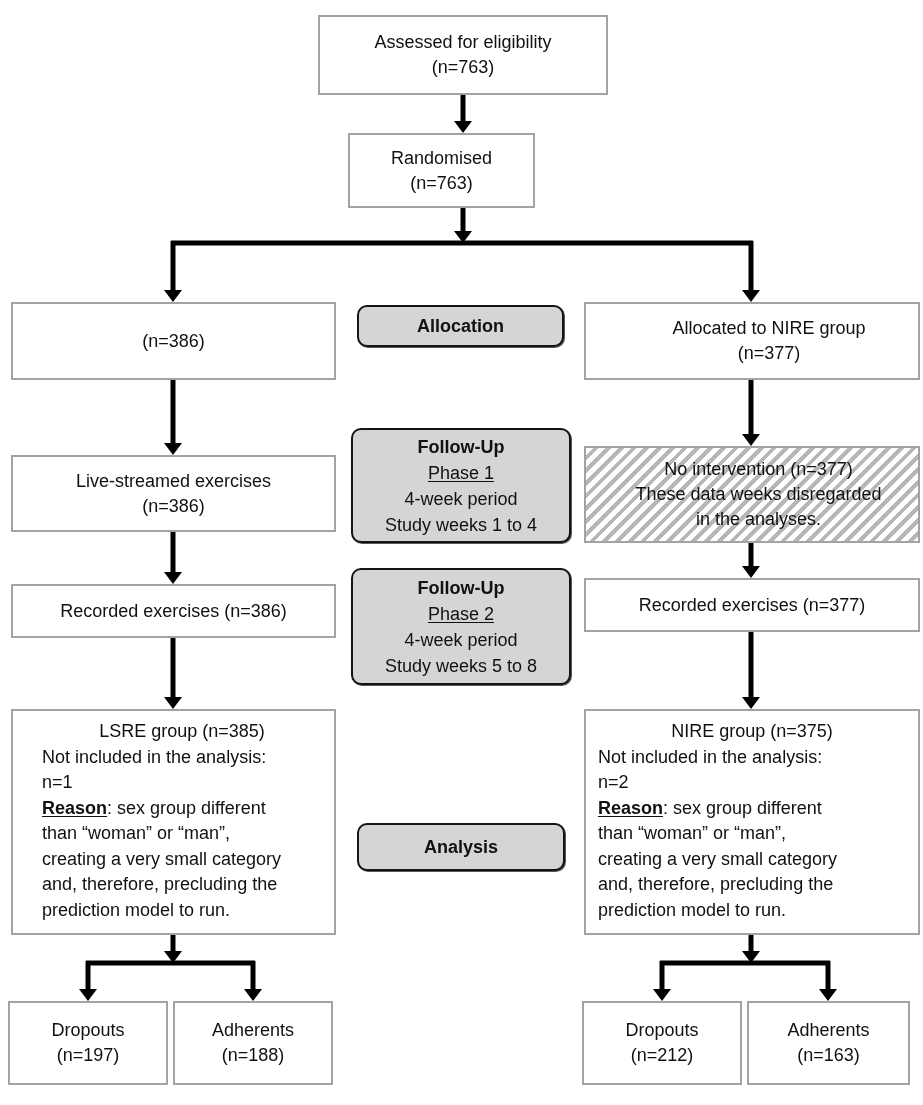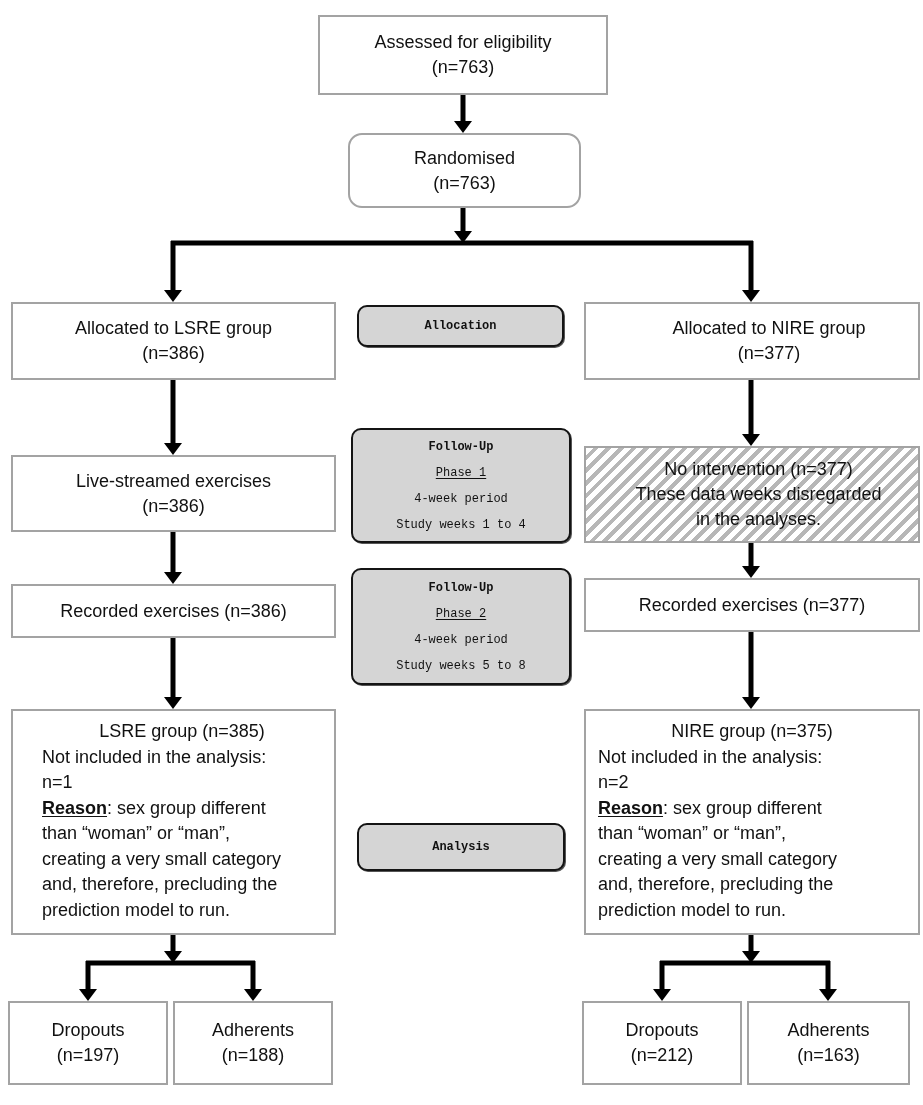--- a/index.html
+++ b/index.html
@@ -12,23 +12,22 @@
   .hline{stroke:#000;stroke-width:5;}
   .head{fill:#000;stroke:none;}
   .box{
     position:absolute;z-index:1;background:#fff;border:2px solid #a3a3a3;
     display:flex;flex-direction:column;align-items:center;justify-content:center;
     text-align:center;font-size:18px;line-height:25px;box-sizing:border-box;
   }
   .stage{
     position:absolute;z-index:1;background:#d5d5d5;border:2px solid #141414;border-radius:10px;
     display:flex;flex-direction:column;align-items:center;justify-content:center;
-    text-align:center;font-size:12px;line-height:26px;box-sizing:border-box;
+    text-align:center;font-size:18px;line-height:26px;box-sizing:border-box;
     box-shadow:1px 1px 0 #555;
-    font-family:Liberation Mono, monospace;
   }
   .stage .b{font-weight:bold;}
   .u{text-decoration:underline;text-underline-offset:2px;}
   .bu{font-weight:bold;text-decoration:underline;text-underline-offset:2px;}
   .analysis{
     align-items:flex-start;text-align:left;padding:8px 12px;justify-content:flex-start;
     line-height:25.5px;
   }
   .analysis .center{align-self:center;text-align:center;width:100%;}
   .analysis div{white-space:nowrap;}
@@ -99,27 +98,26 @@
       <line class="shaft" x1="828" y1="961" x2="828" y2="989"></line>
       <polygon class="head" points="819,989 837,989 828,1001"></polygon>
     </g>
   </svg>
 
   <div class="box" style="left:318px;top:15px;width:290px;height:80px;">
     <div>Assessed for eligibility</div>
     <div>(n=763)</div>
   </div>
 
-  <div class="box" style="left:348px;top:133px;width:233px;height:75px;border-radius:14px;">
+  <div class="box" style="left:348px;top:133px;width:187px;height:75px;">
     <div>Randomised</div>
     <div>(n=763)</div>
   </div>
 
   <div class="box" style="left:11px;top:302px;width:325px;height:78px;">
-    <div>Allocated to LSRE group</div>
     <div>(n=386)</div>
   </div>
 
   <div class="stage" style="left:357px;top:305px;width:207px;height:42px;">
     <div class="b">Allocation</div>
   </div>
 
   <div class="box" style="left:584px;top:302px;width:336px;height:78px;padding-left:34px;">
     <div>Allocated to NIRE group</div>
     <div>(n=377)</div>

